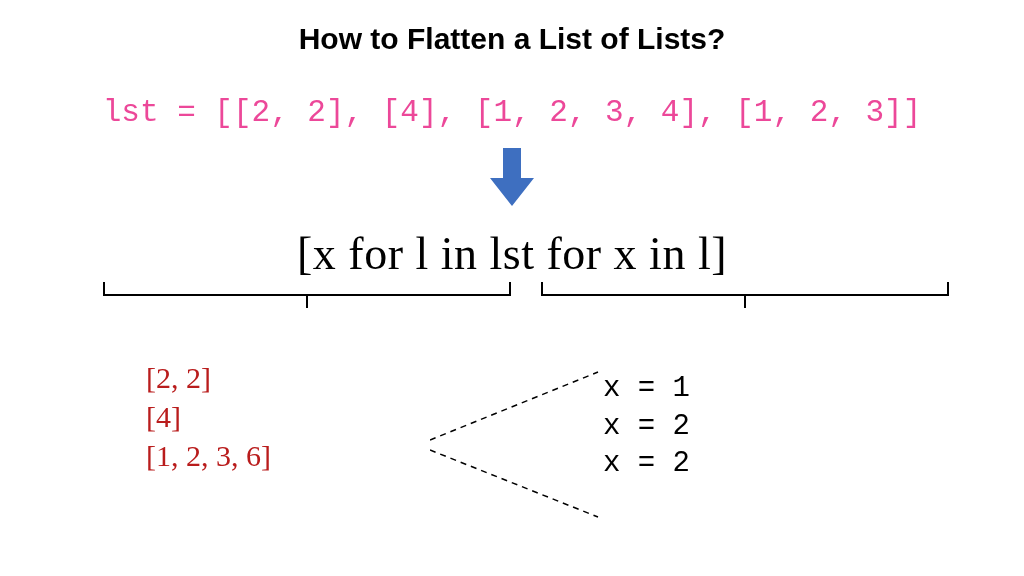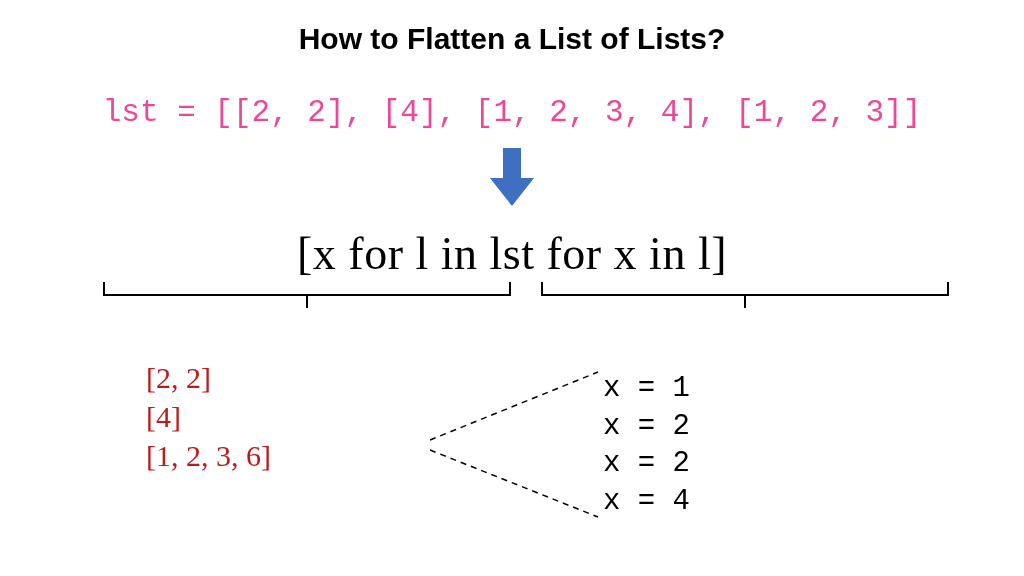--- a/index.html
+++ b/index.html
@@ -115,19 +115,18 @@
 <div class="sublist-block">
   <div>[2, 2]</div>
   <div>[4]</div>
   <div>[1, 2, 3, 6]</div>
 </div>
 
 <div class="x-block">
   <div>x = 1</div>
   <div>x = 2</div>
   <div>x = 2</div>
-  <div>x = 4</div>
 </div>
 
 <svg class="dashes" viewBox="0 0 170 170">
   <line x1="0" y1="78" x2="168" y2="10" stroke="#000" stroke-width="1.5" stroke-dasharray="6,5"></line>
   <line x1="0" y1="88" x2="168" y2="155" stroke="#000" stroke-width="1.5" stroke-dasharray="6,5"></line>
 </svg>
 
 </body></html>

